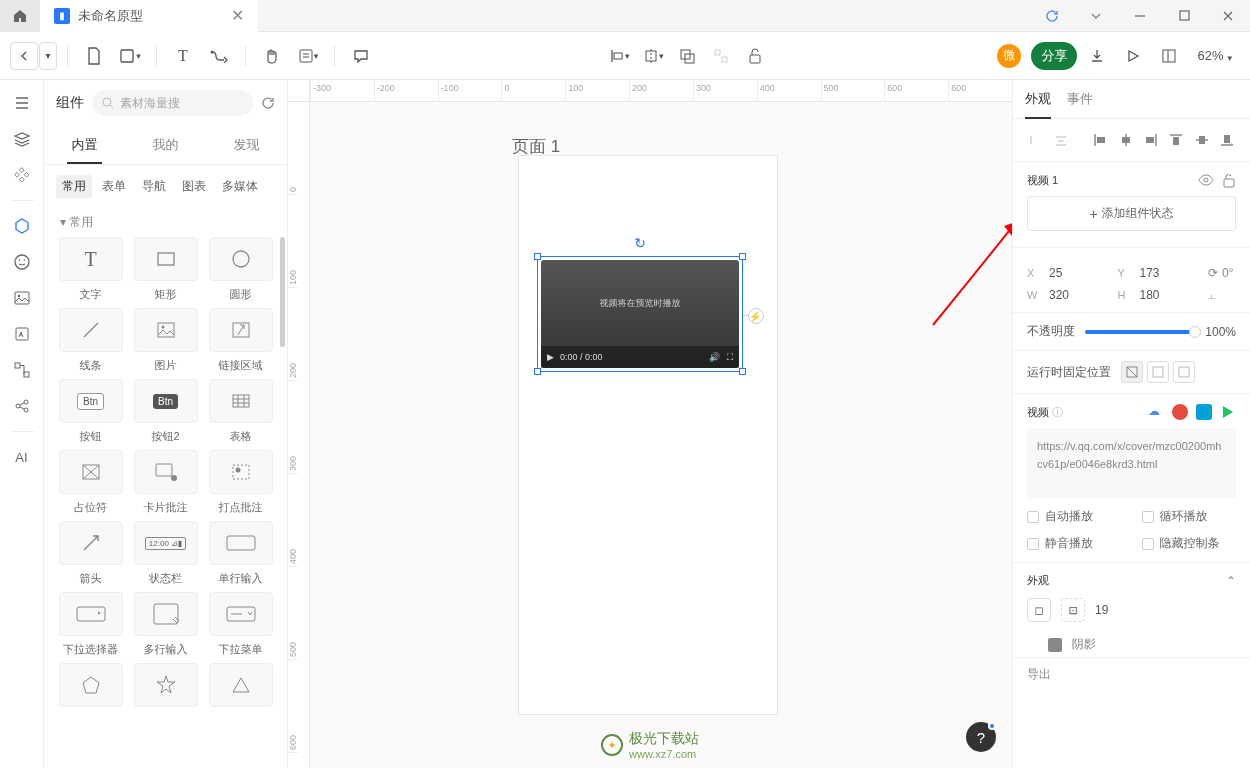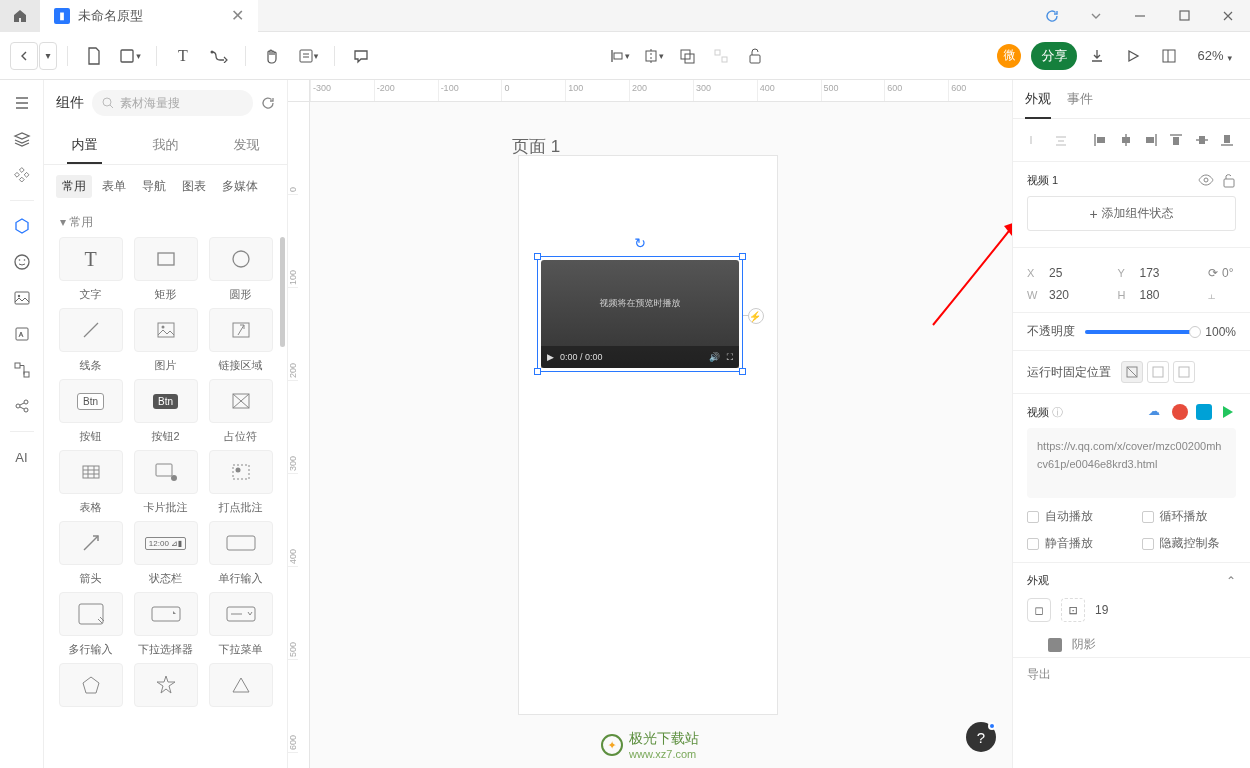--- a/index.html
+++ b/index.html
@@ -448,41 +448,41 @@
           </div>
           <div class="comp-item">
             <div class="comp-thumb">
               <span class="btn-chip dark">Btn</span>
             </div>
             <div class="comp-label">按钮2</div>
           </div>
           <div class="comp-item">
             <div class="comp-thumb">
               <svg width="22" height="22">
-                <rect x="3" y="4" width="16" height="14" stroke="#888" fill="none"></rect>
-                <line x1="3" y1="4" x2="19" y2="18" stroke="#888"></line>
-                <line x1="19" y1="4" x2="3" y2="18" stroke="#888"></line>
-              </svg>
-            </div>
-            <div class="comp-label">占位符</div>
-          </div>
-          <div class="comp-item">
-            <div class="comp-thumb">
-              <svg width="22" height="22">
                 <rect x="3" y="5" width="16" height="12" stroke="#888" fill="none"></rect>
                 <line x1="3" y1="9" x2="19" y2="9" stroke="#888"></line>
                 <line x1="3" y1="13" x2="19" y2="13" stroke="#888"></line>
                 <line x1="8" y1="5" x2="8" y2="17" stroke="#888"></line>
                 <line x1="14" y1="5" x2="14" y2="17" stroke="#888"></line>
               </svg>
             </div>
             <div class="comp-label">表格</div>
           </div>
           <div class="comp-item">
             <div class="comp-thumb">
+              <svg width="22" height="22">
+                <rect x="3" y="4" width="16" height="14" stroke="#888" fill="none"></rect>
+                <line x1="3" y1="4" x2="19" y2="18" stroke="#888"></line>
+                <line x1="19" y1="4" x2="3" y2="18" stroke="#888"></line>
+              </svg>
+            </div>
+            <div class="comp-label">占位符</div>
+          </div>
+          <div class="comp-item">
+            <div class="comp-thumb">
               <svg width="24" height="20">
                 <rect x="2" y="2" width="16" height="12" stroke="#888" fill="none" rx="1"></rect>
                 <circle cx="20" cy="16" r="3" fill="#888"></circle>
               </svg>
             </div>
             <div class="comp-label">卡片批注</div>
           </div>
           <div class="comp-item">
             <div class="comp-thumb">
               <svg width="22" height="22">
@@ -510,35 +510,35 @@
           <div class="comp-item">
             <div class="comp-thumb">
               <svg width="30" height="16">
                 <rect x="1" y="1" width="28" height="14" stroke="#888" fill="none" rx="2"></rect>
               </svg>
             </div>
             <div class="comp-label">单行输入</div>
           </div>
           <div class="comp-item">
             <div class="comp-thumb">
+              <svg width="30" height="16">
+                <rect x="1" y="1" width="28" height="14" stroke="#888" fill="none" rx="2"></rect>
+                <path d="M22 6l3 3 -3 0z" fill="#888" transform="translate(0,-1)"></path>
+              </svg>
+            </div>
+            <div class="comp-label">下拉选择器</div>
+          </div>
+          <div class="comp-item">
+            <div class="comp-thumb">
               <svg width="26" height="22">
                 <rect x="1" y="1" width="24" height="20" stroke="#888" fill="none" rx="2"></rect>
                 <path d="M20 16l4 4M22 14l4 4" stroke="#888"></path>
               </svg>
             </div>
             <div class="comp-label">多行输入</div>
-          </div>
-          <div class="comp-item">
-            <div class="comp-thumb">
-              <svg width="30" height="16">
-                <rect x="1" y="1" width="28" height="14" stroke="#888" fill="none" rx="2"></rect>
-                <path d="M22 6l3 3 -3 0z" fill="#888" transform="translate(0,-1)"></path>
-              </svg>
-            </div>
-            <div class="comp-label">下拉选择器</div>
           </div>
           <div class="comp-item">
             <div class="comp-thumb">
               <svg width="30" height="16">
                 <rect x="1" y="1" width="28" height="14" stroke="#888" fill="none" rx="2"></rect>
                 <line x1="5" y1="8" x2="16" y2="8" stroke="#888"></line>
                 <path d="M22 6l2 3 2-3" stroke="#888" fill="none"></path>
               </svg>
             </div>
             <div class="comp-label">下拉菜单</div>

